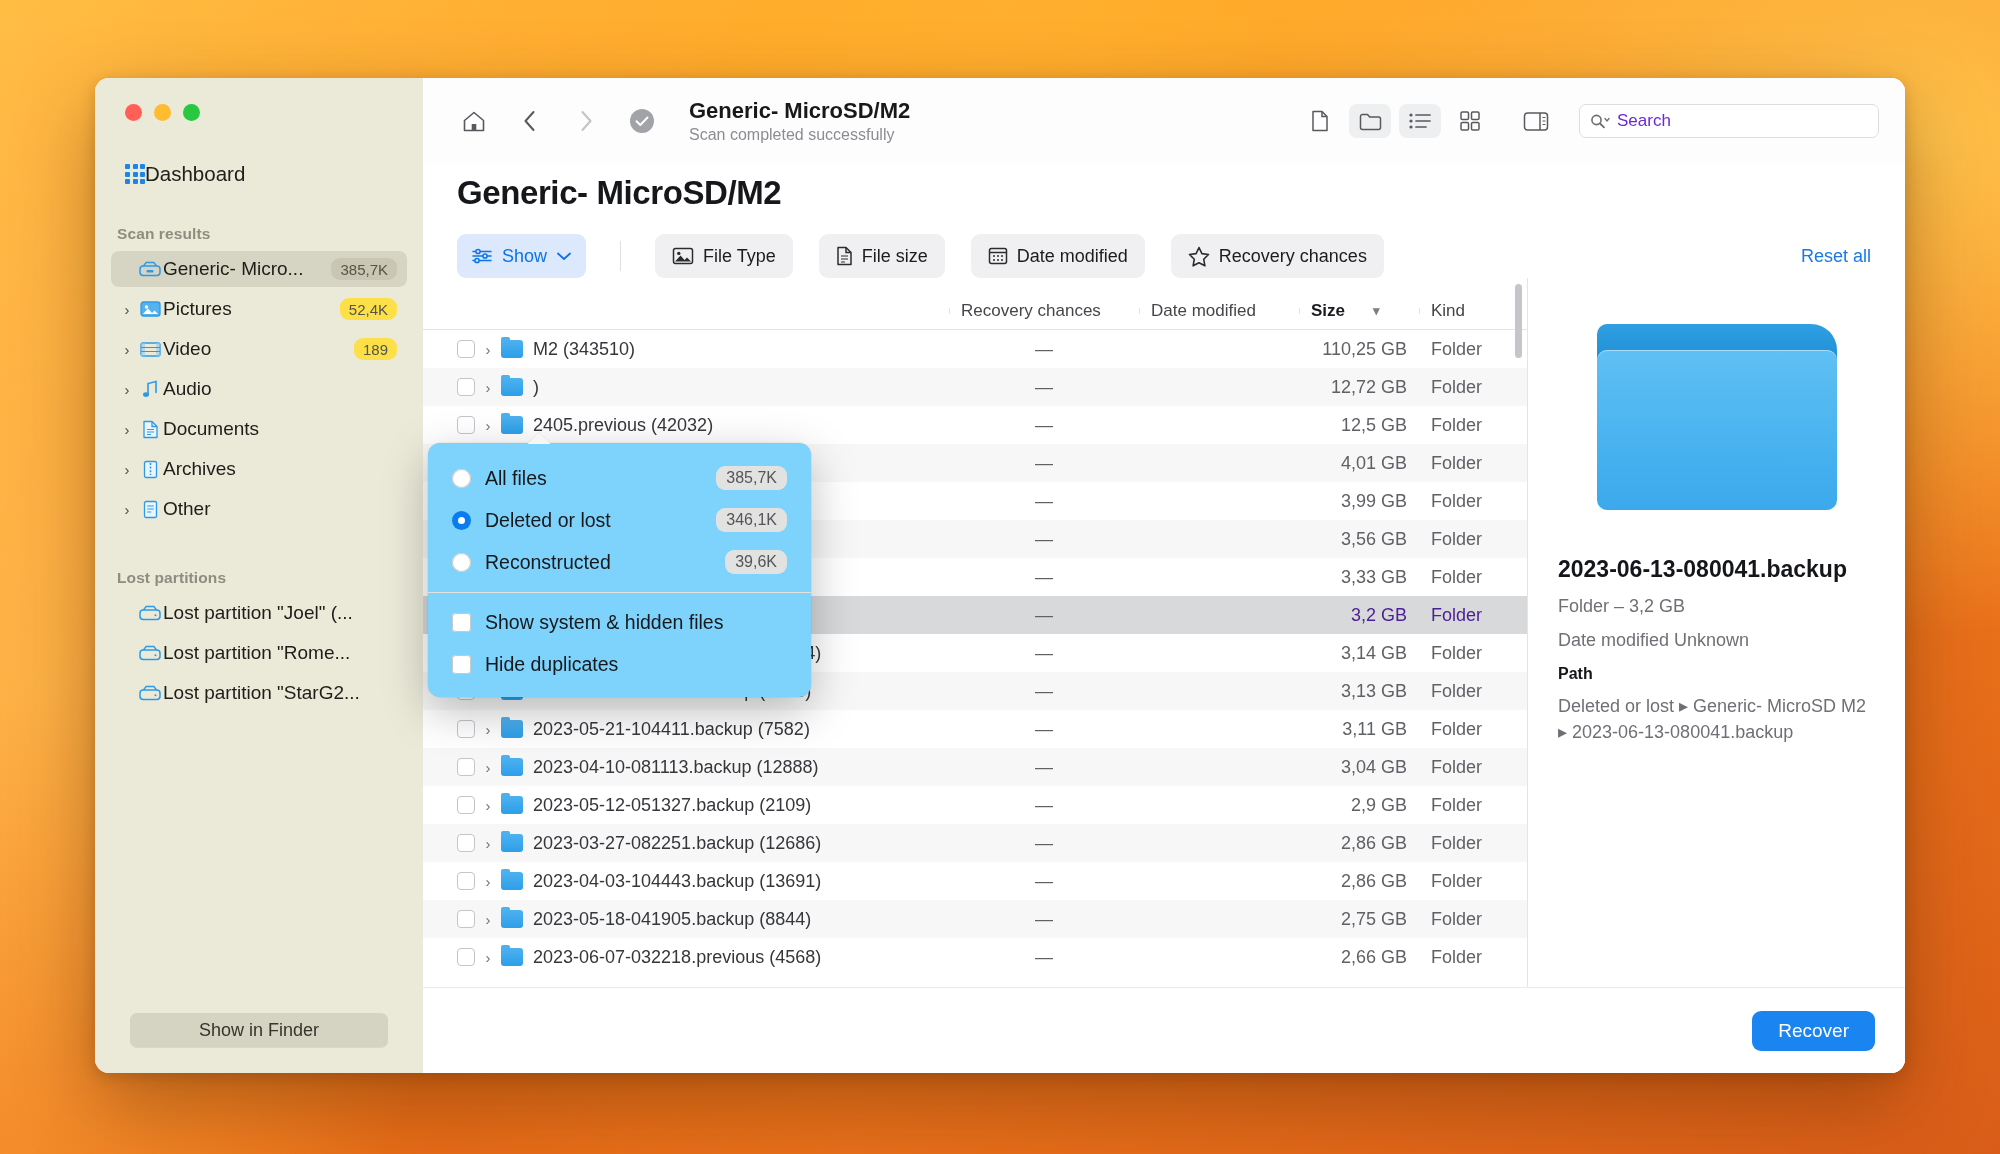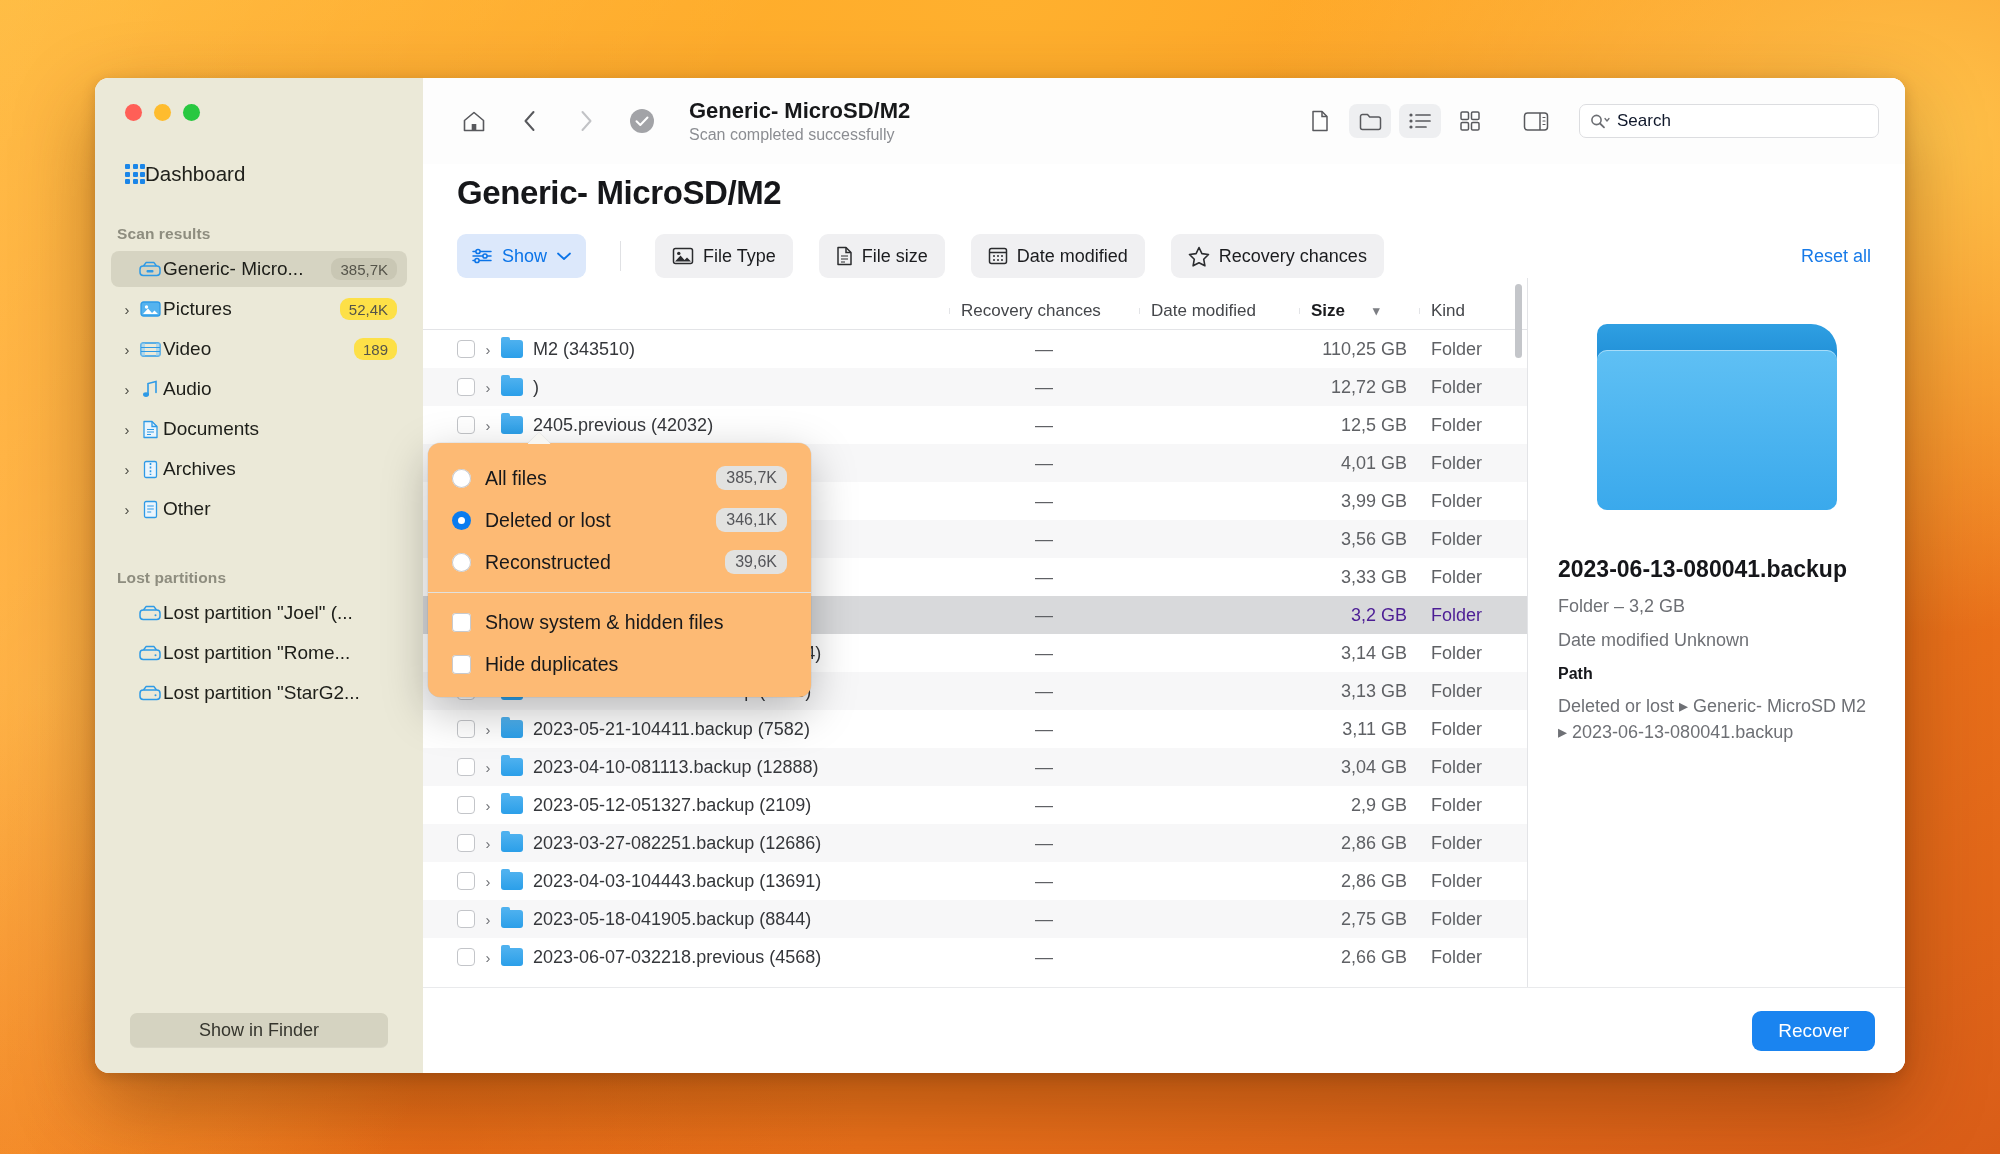--- a/index.html
+++ b/index.html
@@ -87,21 +87,21 @@
   .tb-title-wrap{ margin-left:30px; }
   .tb-title{ font-size:22px; font-weight:bold; color:#17181a; line-height:1.15; }
   .tb-sub{ font-size:16px; color:#8b8d92; margin-top:3px; }
   .tb-right{ margin-left:auto; display:flex; align-items:center; gap:8px; }
   .seg{ width:42px; height:34px; display:flex; align-items:center; justify-content:center; border-radius:8px; }
   .seg.on{ background:#eeeff1; }
   .search{
     width:300px; height:34px; border:1px solid #dcdde0; border-radius:7px;
     display:flex; align-items:center; padding:0 10px; gap:7px; margin-left:14px; background:#fff;
   }
-  .search-ph{ font-size:17px; color:#0f172a; }
+  .search-ph{ font-size:17px; color:#6d28d9; }
 
   .head{ padding:10px 34px 0; }
   .head h1{ font-size:33px; color:#16171a; letter-spacing:-.4px; }
   .head .sub{ font-size:23px; color:#8d8f94; margin-top:9px; }
 
   .filters{ display:flex; align-items:center; padding:22px 34px 0; gap:26px; position:relative; }
   .fbtn{
     height:44px; border-radius:9px; background:#f0f0f2; display:flex; align-items:center;
     gap:9px; padding:0 17px; font-size:18px; color:#1b1c1f; white-space:nowrap;
   }
@@ -178,21 +178,21 @@
     justify-content:flex-end; padding-right:30px;
   }
   .recover{
     height:40px; padding:0 26px; border:none; border-radius:9px;
     background:#1a84f0; color:#fff; font-size:19px; font-family:inherit;
   }
 
   
   .popover{
     position:absolute; left:333px; top:365px; width:383px;
-    background:#fdba74; border-radius:12px;
+    background:#7dd3fc; border-radius:12px;
     box-shadow:0 14px 46px rgba(0,0,0,.26), 0 0 0 .5px rgba(0,0,0,.09);
     z-index:40; padding:14px 0 12px;
   }
   .pop-arrow{
     position:absolute; top:-11px; left:100px; width:24px; height:12px; overflow:hidden;
   }
   .pop-arrow i{
     position:absolute; left:2px; top:4px; width:18px; height:18px; background:#f7f6f2;
     transform:rotate(45deg); box-shadow:0 0 0 .5px rgba(0,0,0,.08);
   }

